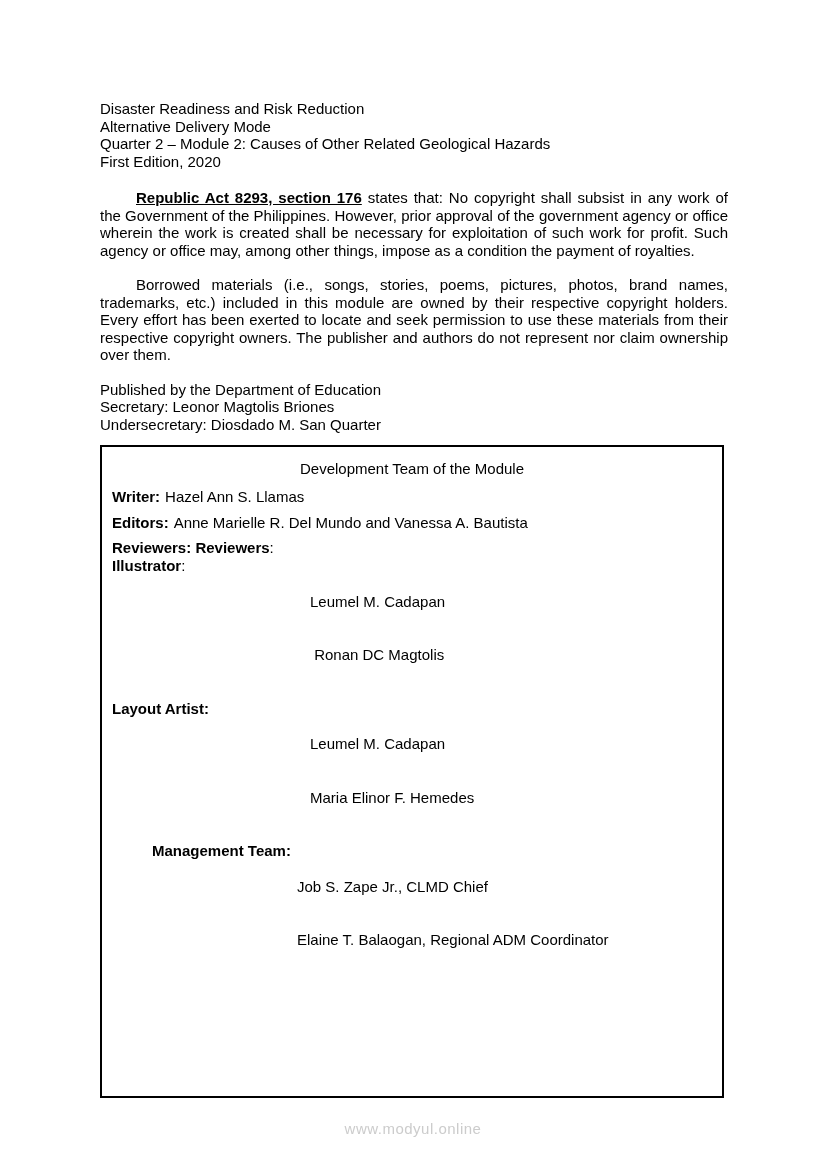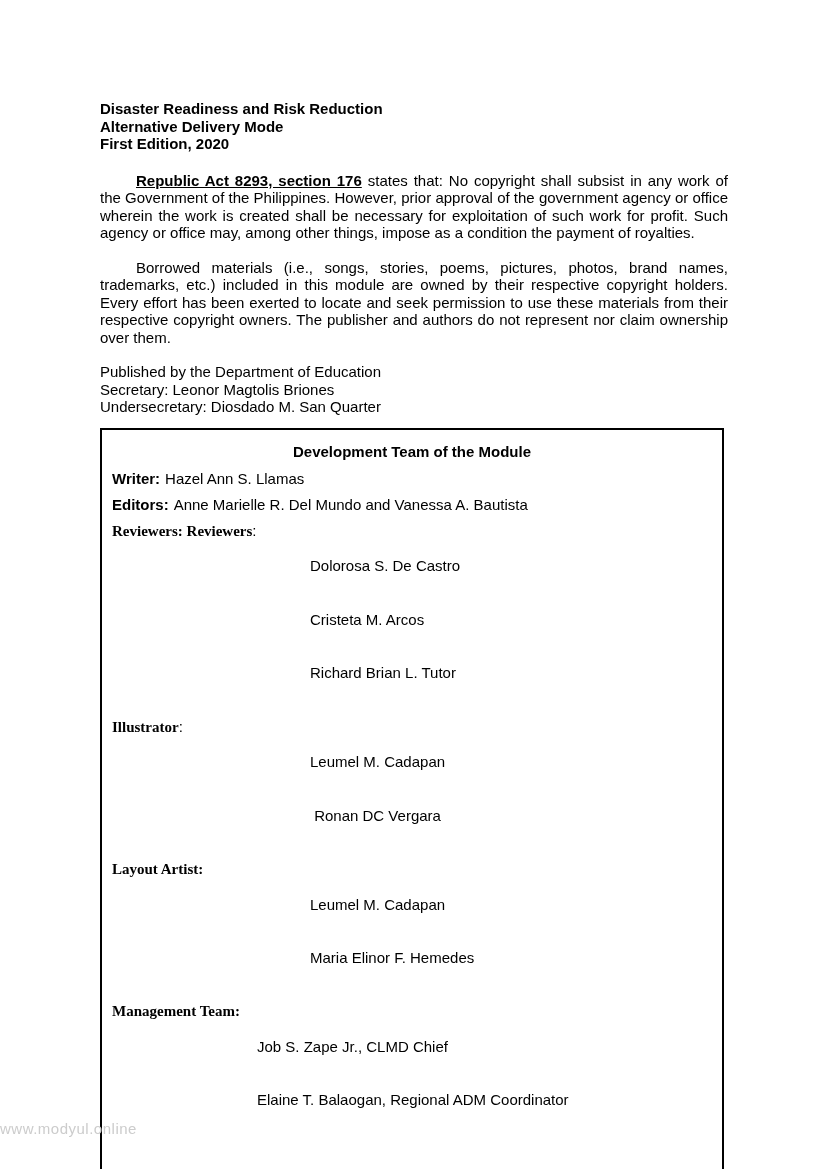--- a/index.html
+++ b/index.html
@@ -12,72 +12,73 @@
     overflow: hidden;
   }
   .page {
     position: absolute;
     left: 100px; top: 100px;
     width: 628px;
     font-size: 15px;
     line-height: 17.5px;
   }
   .bold { font-weight: bold; text-decoration: underline; }
-  .title-block div { font-weight: bold; }
+  .title-block div { font-weight: normal; }
   .para {
     text-align: justify;
     text-indent: 36px;
     margin: 0 0 17px 0;
   }
   .para:first-of-type { margin-top: 19px; }
   .pub-block { margin-top: 8px; }
   .dev-box {
     margin-top: 12px;
     border: 2px solid #000000;
     width: 624px;
     box-sizing: border-box;
     min-height: 385px;
     padding: 11px 10px 40px 10px;
     line-height: 17.8px;
   }
   .dev-box-title {
     text-align: center;
-    font-weight: bold;
+    font-weight: normal;
     margin: 2px 0 10px 0;
   }
   .dev-row-simple { margin: 1px 0 8px 0; }
   .dev-row-simple .inline-label { font-weight: bold; margin-right: 5px; }
   .dev-row {
     display: flex;
     align-items: flex-start;
   }
   .dev-row .label { flex: 0 0 198px; }
-  .dev-row.mgmt .label { flex: 0 0 145px; }
-  .dev-row .label .b { font-weight: bold; font-family: Liberation Serif, serif; }
+  .dev-row.mgmt .label { flex: 0 0 145px; margin-left: 40px; }
+  .dev-row .label .b { font-weight: bold; }
   .dev-row .names { flex: 1; white-space: pre-wrap; }
   .dev-row .names div { white-space: pre-wrap; }
   .footer-watermark {
     position: absolute;
     left: 0; right: 0;
     top: 1120px;
-    text-align: left;
+    text-align: center;
     color: #cccccc;
     font-size: 15px;
     letter-spacing: 0.5px;
     font-family: "Liberation Sans", sans-serif;
   }
 </style>
 </head>
 <body>
 
 <div class="page">
 
   <div class="title-block">
     <div>Disaster Readiness and Risk Reduction</div>
     <div>Alternative Delivery Mode</div>
+    <div>Quarter 2 – Module 2: Causes of Other Related Geological Hazards</div>
     <div>First Edition, 2020</div>
   </div>
 
   <p class="para"><span class="bold">Republic Act 8293, section 176</span><span> states that: No copyright shall subsist in any work of the Government of the Philippines. However, prior approval of the government agency or office wherein the work is created shall be necessary for exploitation of such work for profit. Such agency or office may, among other things, impose as a condition the payment of royalties.</span></p>
 
   <p class="para">Borrowed materials (i.e., songs, stories, poems, pictures, photos, brand names, trademarks, etc.) included in this module are owned by their respective copyright holders. Every effort has been exerted to locate and seek permission to use these materials from their respective copyright owners. The publisher and authors do not represent nor claim ownership over them.</p>
 
   <div class="pub-block">
     <div>Published by the Department of Education</div>
     <div>Secretary: Leonor Magtolis Briones</div>
@@ -90,32 +91,27 @@
     <div class="dev-row-simple">
       <span class="inline-label">Writer:</span><span>Hazel Ann S. Llamas</span>
     </div>
 
     <div class="dev-row-simple">
       <span class="inline-label">Editors:</span><span>Anne Marielle R. Del Mundo and Vanessa A. Bautista</span>
     </div>
 
     <div class="dev-row">
       <div class="label"><span class="b">Reviewers: Reviewers</span><span>:</span></div>
-      <div class="names">
-        <div>Dolorosa S. De Castro</div>
-        <div>Cristeta M. Arcos</div>
-        <div>Richard Brian L. Tutor</div>
-      </div>
     </div>
 
     <div class="dev-row">
       <div class="label"><span class="b">Illustrator</span><span>:</span></div>
       <div class="names">
         <div>Leumel M. Cadapan</div>
-        <div> Ronan DC Vergara</div>
+        <div> Ronan DC Magtolis</div>
       </div>
     </div>
 
     <div class="dev-row">
       <div class="label"><span class="b">Layout Artist:</span><span></span></div>
       <div class="names">
         <div>Leumel M. Cadapan</div>
         <div>Maria Elinor F. Hemedes</div>
       </div>
     </div>

